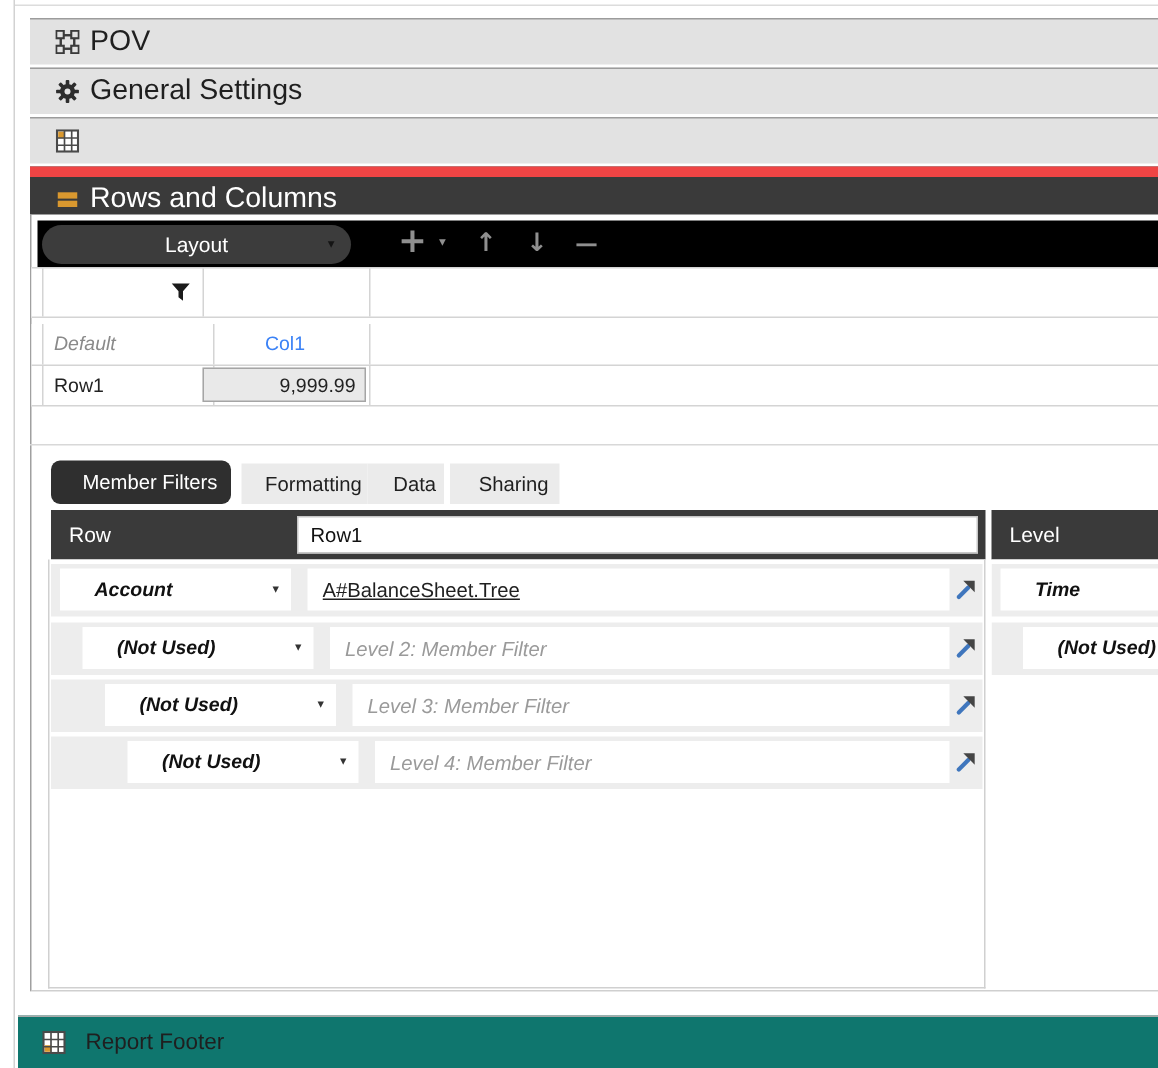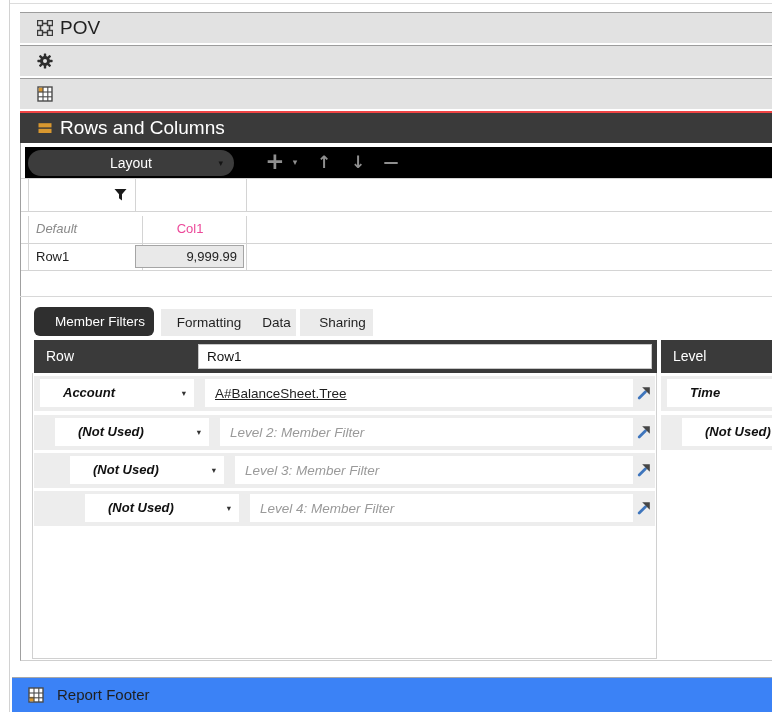--- a/index.html
+++ b/index.html
@@ -15,21 +15,21 @@
   
   #vline-left{left:9px;top:0;width:1px;height:712px;background:#d2d2d2;}
   #topline{left:10px;top:3px;width:762px;height:1px;background:#dcdcdc;}
 
   
   .acc-bar{
     left:20px;width:752px;height:30px;
     background:#e2e2e2;border-top:1px solid #9c9c9c;
     cursor:pointer;
   }
-  .acc-bar.dark{background:#3a3a3a;border-top:2px solid #ef4444;color:#ffffff;}
+  .acc-bar.dark{background:#3a3a3a;border-top:7px solid #ef4444;color:#ffffff;}
   .acc-bar .ic{position:absolute;left:17px;top:7px;width:16px;height:16px;}
   .acc-bar .lbl{position:absolute;left:40px;top:0;line-height:30px;font-size:19px;}
   #bar-pov{top:12px;} #bar-gs{top:45px;} #bar-rh{top:78px;} #bar-rc{top:111px;}
 
   
   #section{
     left:20px;top:143px;width:752px;height:517px;background:#ffffff;
     border-left:1px solid #a0a0a0;border-bottom:1px solid #cfcfcf;
   }
   #section .abs{position:absolute;}
@@ -56,21 +56,21 @@
   
   .g-row{left:0;right:0;border-bottom:1px solid #d4d4d4;background:#fff;}
   #g-head{top:35px;height:32px;border-top:1px solid #d4d4d4;}
   #g-r1{top:73px;height:27px;}
   #g-r2{top:101px;height:26px;}
   .g-c1{position:absolute;left:7px;top:0;bottom:0;width:106px;
         border-left:1px solid #d4d4d4;border-right:1px solid #d4d4d4;}
   .g-c2{position:absolute;left:113px;top:0;bottom:0;width:112px;border-right:1px solid #d4d4d4;}
   .g-cell-txt{font-size:13px;line-height:26px;}
   #g-default{padding-left:7px;font-style:italic;color:#8a8a8a;}
-  #g-col1{text-align:center;color:#ec4899;}
+  #g-col1{text-align:center;color:#3b82f6;}
   #g-row1{padding-left:7px;color:#222;}
   #sel-cell{
     position:absolute;left:1px;top:1px;right:2px;bottom:2px;
     background:#e9e9e9;border:1px solid #a5a5a5;
     text-align:right;padding-right:6px;line-height:22px;font-size:13px;color:#222;
     cursor:pointer;
   }
   #funnel{position:absolute;right:8px;top:9px;width:13px;height:14px;cursor:pointer;}
 
   
@@ -124,21 +124,21 @@
     font-size:13.5px;color:#1f1f1f;padding:0 10px;font-family:"Liberation Sans", sans-serif;
   }
   .mf-input::placeholder{color:#9a9a9a;font-style:italic;opacity:1;}
   .s1 .mf-input{left:171px;text-decoration:underline;} .s2 .mf-input{left:186px;} .s3 .mf-input{left:201px;} .s4 .mf-input{left:216px;}
 
   .sel-arrow{position:absolute;right:3px;top:9px;width:16px;height:16px;cursor:pointer;}
 
   
   #bar-footer{
     left:12px;top:677px;width:760px;height:35px;
-    background:#3b82f6;border-top:1px solid #a8a8a8;cursor:pointer;
+    background:#0f766e;border-top:1px solid #a8a8a8;cursor:pointer;
   }
   #bar-footer .ic{position:absolute;left:16px;top:9px;width:16px;height:16px;}
   #bar-footer .lbl{position:absolute;left:45px;top:0;line-height:34px;font-size:15px;}
 </style>
 </head>
 <body>
 
 <div class="abs" id="vline-left"></div>
 <div class="abs" id="topline"></div>
 
@@ -165,20 +165,21 @@
         <rect x="6.8" y="12" width="2.4" height="3.6" rx="0.6" transform="rotate(90 8 8)"></rect>
         <rect x="6.8" y="0.4" width="2.4" height="3.6" rx="0.6" transform="rotate(45 8 8)"></rect>
         <rect x="6.8" y="12" width="2.4" height="3.6" rx="0.6" transform="rotate(45 8 8)"></rect>
         <rect x="6.8" y="0.4" width="2.4" height="3.6" rx="0.6" transform="rotate(-45 8 8)"></rect>
         <rect x="6.8" y="12" width="2.4" height="3.6" rx="0.6" transform="rotate(-45 8 8)"></rect>
         <circle cx="8" cy="8" r="5"></circle>
       </g>
       <circle cx="8" cy="8" r="2" fill="#e2e2e2"></circle>
     </svg>
   </span>
+  <span class="lbl">General Settings</span>
 </div>
 
 <div class="abs acc-bar" id="bar-rh">
   <span class="ic">
     <svg width="16" height="16" viewBox="0 0 16 16">
       <rect x="1" y="1" width="14" height="14" fill="#ffffff" stroke="#4a4a4a" stroke-width="1.4"></rect>
       <rect x="1.8" y="1.8" width="4.4" height="4.4" fill="#d9982f"></rect>
       <line x1="6" y1="1" x2="6" y2="15" stroke="#4a4a4a" stroke-width="1.1"></line>
       <line x1="10.8" y1="1" x2="10.8" y2="15" stroke="#4a4a4a" stroke-width="1.1"></line>
       <line x1="1" y1="6" x2="15" y2="6" stroke="#4a4a4a" stroke-width="1.1"></line>

